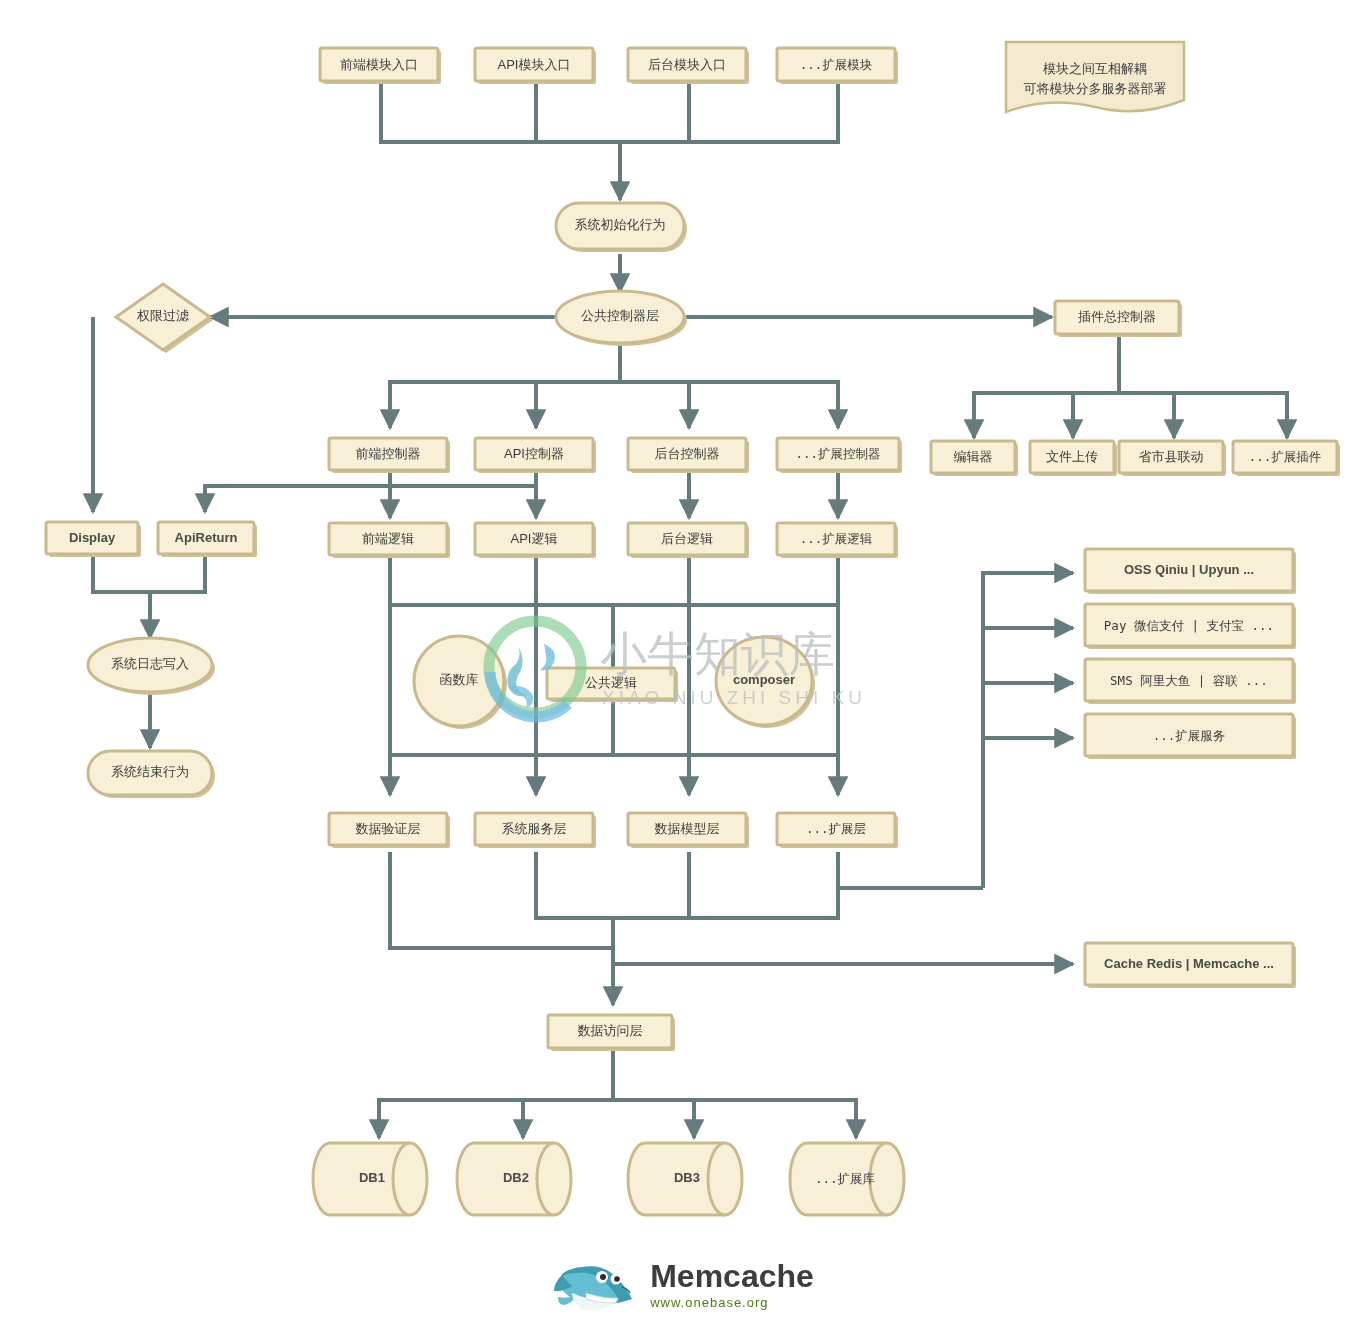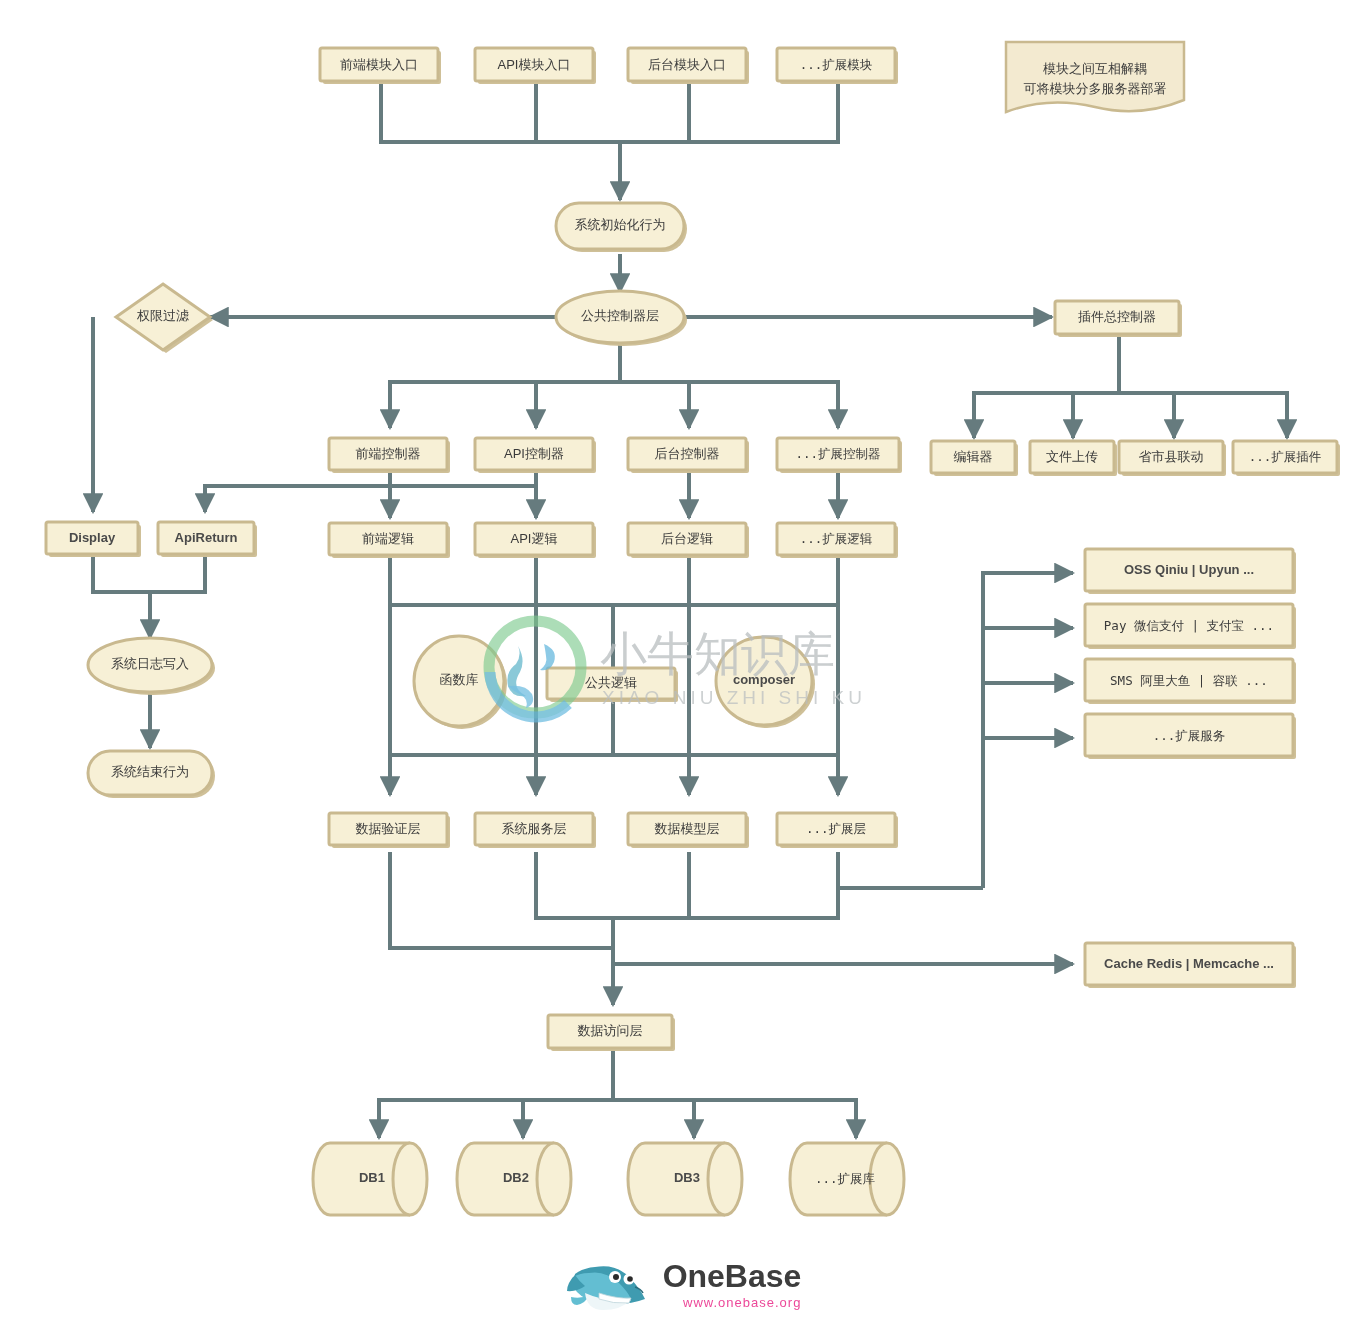--- a/index.html
+++ b/index.html
@@ -10,21 +10,21 @@
   .node-box{fill:#f7f0d6;stroke:#c9b98f;stroke-width:3;}
   .node-box-sh{fill:#cfc098;}
   .node-label{font-family:"Liberation Sans",sans-serif;font-size:13px;fill:#3b3b3b;text-anchor:middle;dominant-baseline:middle;}
   .node-label-mono{font-family:"DejaVu Sans Mono",monospace;font-size:12.5px;fill:#3b3b3b;text-anchor:middle;dominant-baseline:middle;}
   .node-label-bold{font-family:"Liberation Sans",sans-serif;font-size:13px;font-weight:bold;fill:#4a4a4a;text-anchor:middle;dominant-baseline:middle;}
   .edge{stroke:#667b7e;stroke-width:4;fill:none;stroke-linecap:butt;}
   .wm-text{font-family:"Liberation Sans",sans-serif;fill:#b9bec0;}
   #watermark{position:absolute;left:470px;top:612px;width:470px;height:120px;pointer-events:none;}
   #footer{position:absolute;left:0;top:1250px;width:1366px;height:70px;display:flex;align-items:center;justify-content:center;gap:12px;}
   .brand-name{font-family:"Liberation Sans",sans-serif;font-size:32px;font-weight:bold;color:#3d3d3d;line-height:1;}
-  .brand-url{font-family:"Liberation Sans",sans-serif;font-size:13px;color:#ec4899;letter-spacing:1px;margin-top:3px;text-align:right;}
+  .brand-url{font-family:"Liberation Sans",sans-serif;font-size:13px;color:#4d7c0f;letter-spacing:1px;margin-top:3px;}
 </style>
 </head>
 <body>
 
 <div id="stage">
 
   <svg id="diagram" viewBox="0 0 1366 1334">
     <defs>
       <marker id="arrow" viewBox="0 0 10 10" refX="9" refY="5" markerWidth="5.2" markerHeight="5.2" orient="auto-start-reverse">
         <path d="M 0 0 L 10 5 L 0 10 z" fill="#667b7e"></path>
@@ -344,18 +344,18 @@
       <path d="M 6 40 q 10 2 18 -2 q -3 8 -12 10 q -6 0 -6 -8 z" fill="#63bed2"></path>
       <path d="M 20 36 q 22 10 46 7 q -10 10 -28 10 q -16 0 -18 -17 z" fill="#eef6f8"></path>
       <path d="M 34 36 q 18 6 32 5 l -2 5 q -16 1 -30 -4 z" fill="#ffffff" stroke="#bcd4da" stroke-width="0.8"></path>
       <circle cx="50" cy="20" r="6" fill="#ffffff"></circle>
       <circle cx="51" cy="20" r="3" fill="#2b2b2b"></circle>
       <circle cx="64" cy="22" r="5.5" fill="#ffffff"></circle>
       <circle cx="65" cy="22" r="2.8" fill="#2b2b2b"></circle>
       <path d="M 70 30 q 6 2 8 6" stroke="#2b6c7c" stroke-width="1.6" fill="none"></path>
     </svg>
     <div>
-      <div class="brand-name">OneBase</div>
+      <div class="brand-name">Memcache</div>
       <div class="brand-url">www.onebase.org</div>
     </div>
   </div>
 
 </div>
 
 </body></html>

